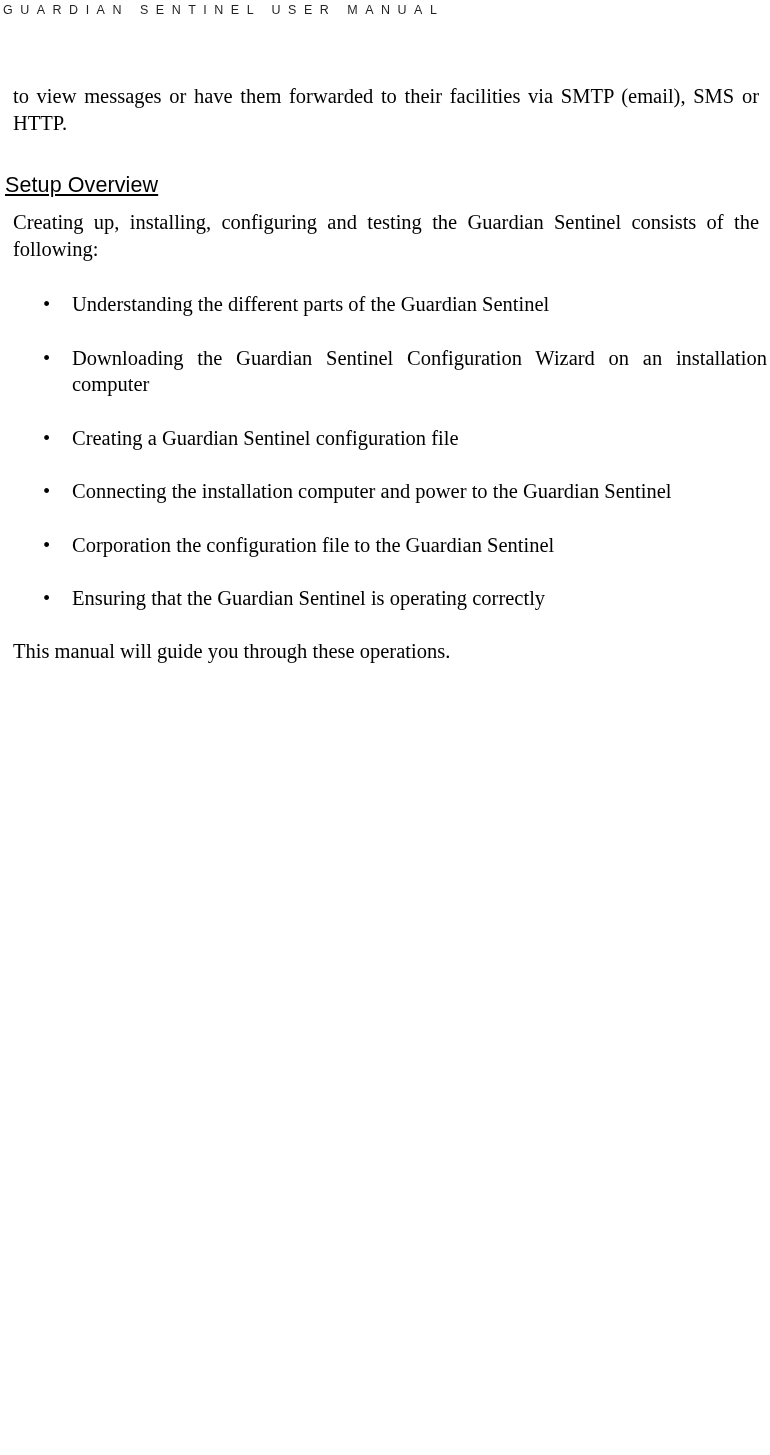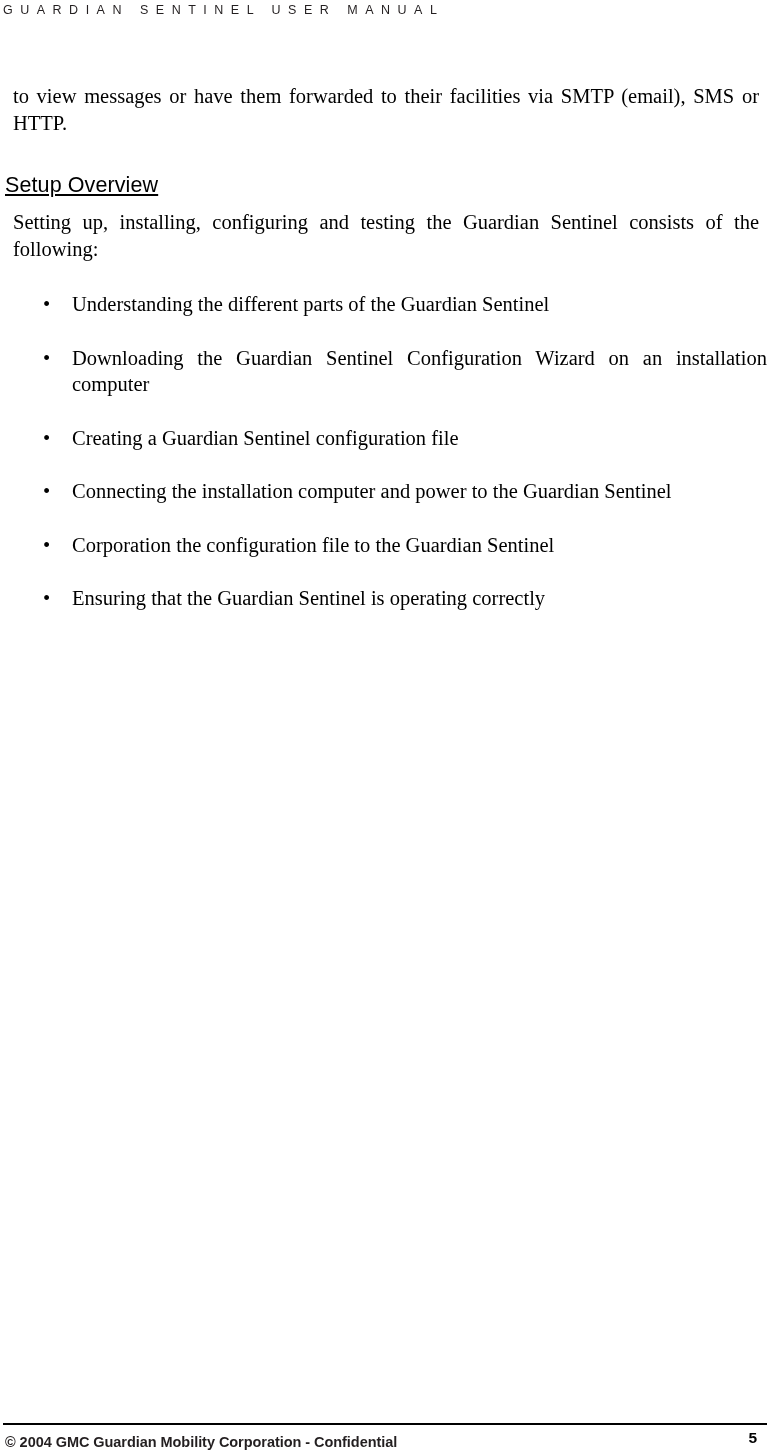--- a/index.html
+++ b/index.html
@@ -158,21 +158,21 @@
   <div class="content">
 
     <p class="body-para">to view messages or have them forwarded to their facilities via SMTP (email), SMS or HTTP.</p>
 
     <div class="sp-after-intro"></div>
 
     <h2 class="section-heading">Setup Overview</h2>
 
     <div class="sp-after-heading"></div>
 
-    <p class="body-para">Setting up, installing, configuring and testing the Guardian Sentinel consists of the following:</p>
+    <p class="body-para">Creating up, installing, configuring and testing the Guardian Sentinel consists of the following:</p>
 
     <div class="sp-before-list"></div>
 
     <ul class="bullet-list">
       <li>
         <span class="bullet-mark">•</span>
         <span class="bullet-text">Understanding the different parts of the Guardian Sentinel</span>
       </li>
       <li>
         <span class="bullet-mark">•</span>
@@ -191,22 +191,18 @@
         <span class="bullet-text">Corporation the configuration file to the Guardian Sentinel</span>
       </li>
       <li>
         <span class="bullet-mark">•</span>
         <span class="bullet-text">Ensuring that the Guardian Sentinel is operating correctly</span>
       </li>
     </ul>
 
     <div class="sp-after-list"></div>
 
+    <p class="body-para nojust">This manual will guide you through these operations.</p>
 
   </div>
 
-  <div class="doc-footer">
-    <div class="footer-rule"></div>
-    <div class="footer-copyright">© 2004 GMC Guardian Mobility Corporation - Confidential</div>
-    <div class="footer-page-number">5</div>
-  </div>
 
 </div>
 
 </body></html>

